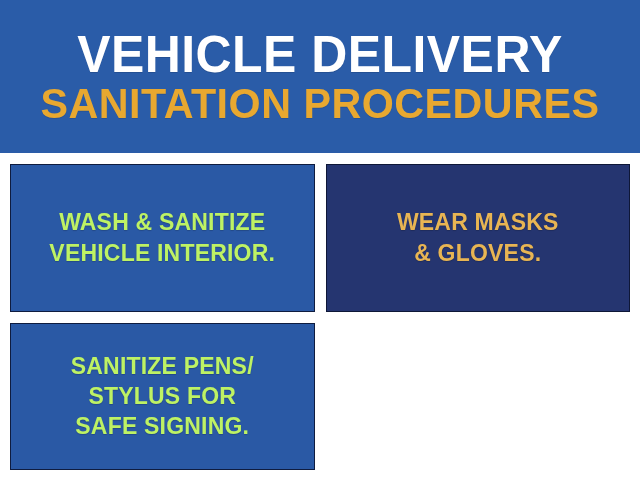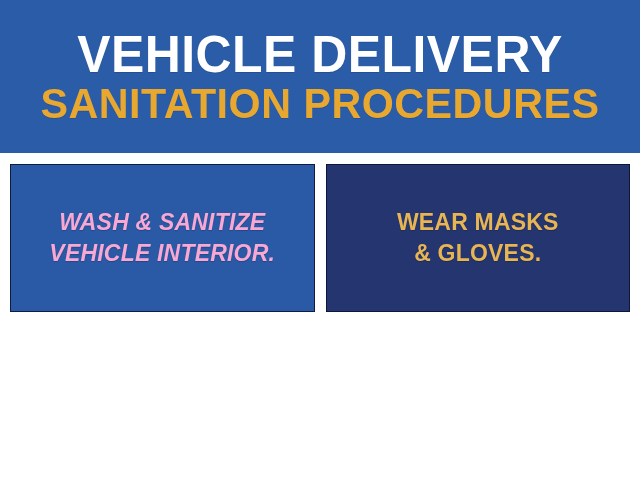--- a/index.html
+++ b/index.html
@@ -97,22 +97,21 @@
   }
   .panel-text {
     font-size: 23px;
     font-weight: 600;
     line-height: 1.32;
     letter-spacing: 0.2px;
     white-space: pre-line;
     text-shadow: 0 1px 1px rgba(0,0,0,0.18);
   }
   .panel.blue .panel-text {
-    color: #f9a8d4;
-    font-style: italic;
+    color: #bef264;
   }
   .panel.navy .panel-text {
     color: #e8b553;
     text-align: center;
   }
 </style>
 </head>
 <body>
 
 <div id="poster">
@@ -128,15 +127,20 @@
       <span class="panel-text">WASH &amp; SANITIZE
 VEHICLE INTERIOR.</span>
     </div>
 
     <div class="panel navy">
       <span class="panel-text">WEAR MASKS
 &amp; GLOVES.</span>
     </div>
 
 
+    <div class="panel blue">
+      <span class="panel-text">SANITIZE PENS/
+STYLUS FOR
+SAFE SIGNING.</span>
+    </div>
 
   </div>
 </div>
 
 </body></html>

